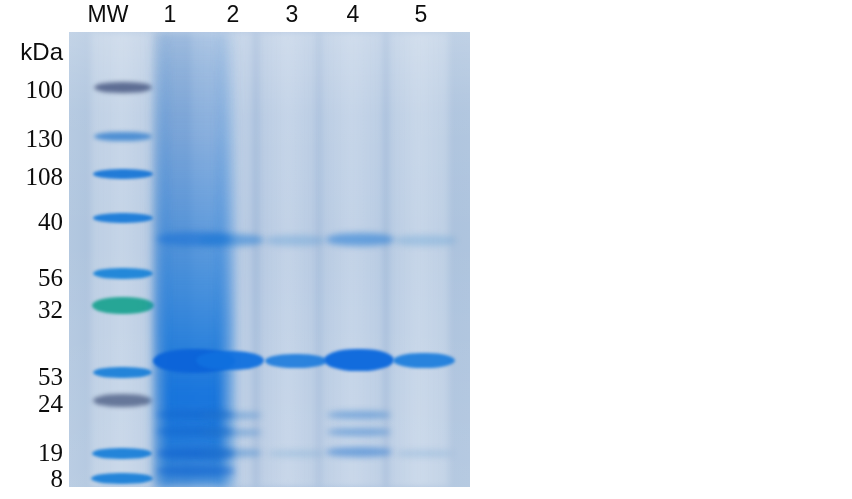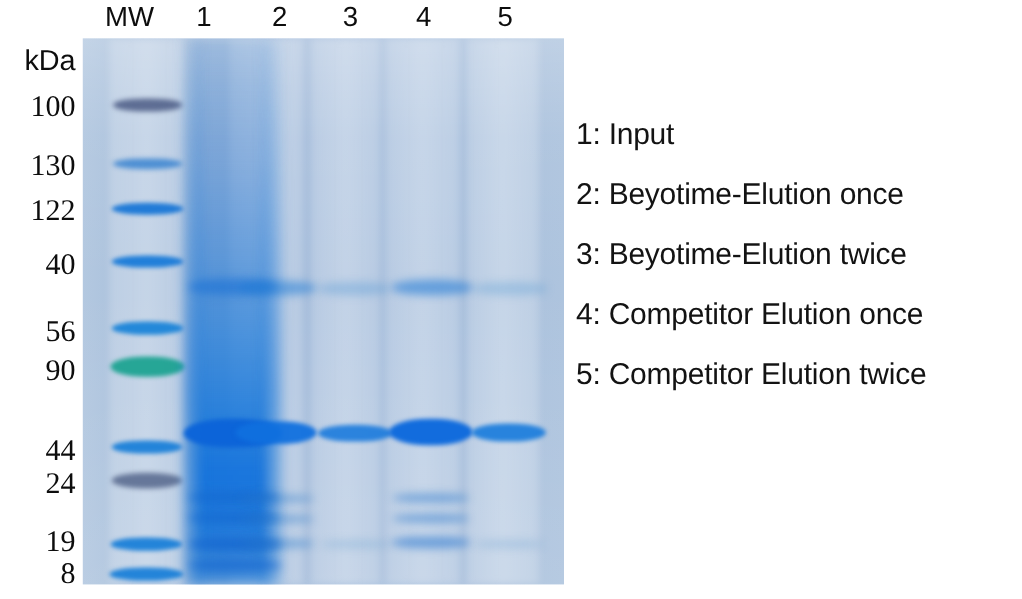--- a/index.html
+++ b/index.html
@@ -74,25 +74,25 @@
   <div class="lane-label" style="left:108px;">MW</div>
   <div class="lane-label" style="left:170px;">1</div>
   <div class="lane-label" style="left:233px;">2</div>
   <div class="lane-label" style="left:292px;">3</div>
   <div class="lane-label" style="left:353px;">4</div>
   <div class="lane-label" style="left:421px;">5</div>
 
   <div class="mw-label kda-head" style="top:51px;">kDa</div>
   <div class="mw-label" style="top:89px;">100</div>
   <div class="mw-label" style="top:138px;">130</div>
-  <div class="mw-label" style="top:176px;">122</div>
+  <div class="mw-label" style="top:176px;">108</div>
   <div class="mw-label" style="top:221px;">40</div>
   <div class="mw-label" style="top:277px;text-align:right;">56</div>
-  <div class="mw-label" style="top:309px;">90</div>
-  <div class="mw-label" style="top:376px;">44</div>
+  <div class="mw-label" style="top:309px;">32</div>
+  <div class="mw-label" style="top:376px;">53</div>
   <div class="mw-label" style="top:403px;text-align:center;">24</div>
   <div class="mw-label" style="top:452px;">19</div>
   <div class="mw-label" style="top:478px;">8</div>
 
   <div id="gel">
 
     <div class="chan" style="left:22px;  width:62px;"></div>
     <div class="chan" style="left:122px; width:62px;"></div>
     <div class="chan" style="left:190px; width:58px;"></div>
     <div class="chan" style="left:252px; width:62px;"></div>
@@ -147,21 +147,14 @@
     <div class="band soft" style="left:258px; top:379px; width:64px; height:8px; background:rgba(34,116,202,0.46);"></div>
     <div class="band soft" style="left:258px; top:396px; width:64px; height:8px; background:rgba(34,116,202,0.46);"></div>
     <div class="band soft" style="left:257px; top:415px; width:66px; height:10px; background:rgba(28,112,206,0.52);"></div>
 
     <div class="band soft" style="left:325px; top:203px; width:62px; height:11px; background:rgba(66,142,208,0.28);"></div>
     <div class="band sharp" style="left:324px; top:321px; width:62px; height:15px; background:rgba(22,122,220,0.90);"></div>
     <div class="band soft" style="left:326px; top:418px; width:58px; height:7px; background:rgba(72,142,200,0.22);"></div>
 
   </div>
 
-  <div id="legend">
-    <div class="legend-line">1: Input</div>
-    <div class="legend-line">2: Beyotime-Elution once</div>
-    <div class="legend-line">3: Beyotime-Elution twice</div>
-    <div class="legend-line">4: Competitor Elution once</div>
-    <div class="legend-line">5: Competitor Elution twice</div>
-  </div>
 
 </div>
 
 </body></html>

